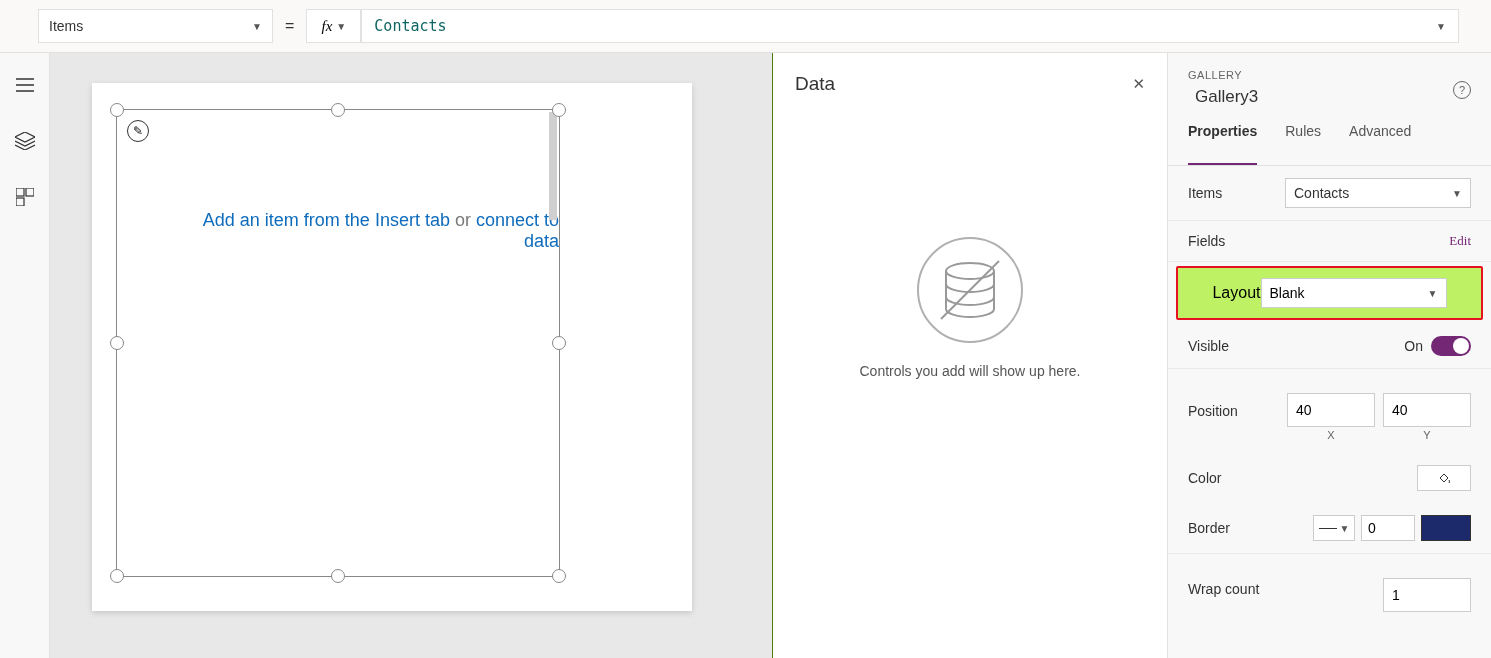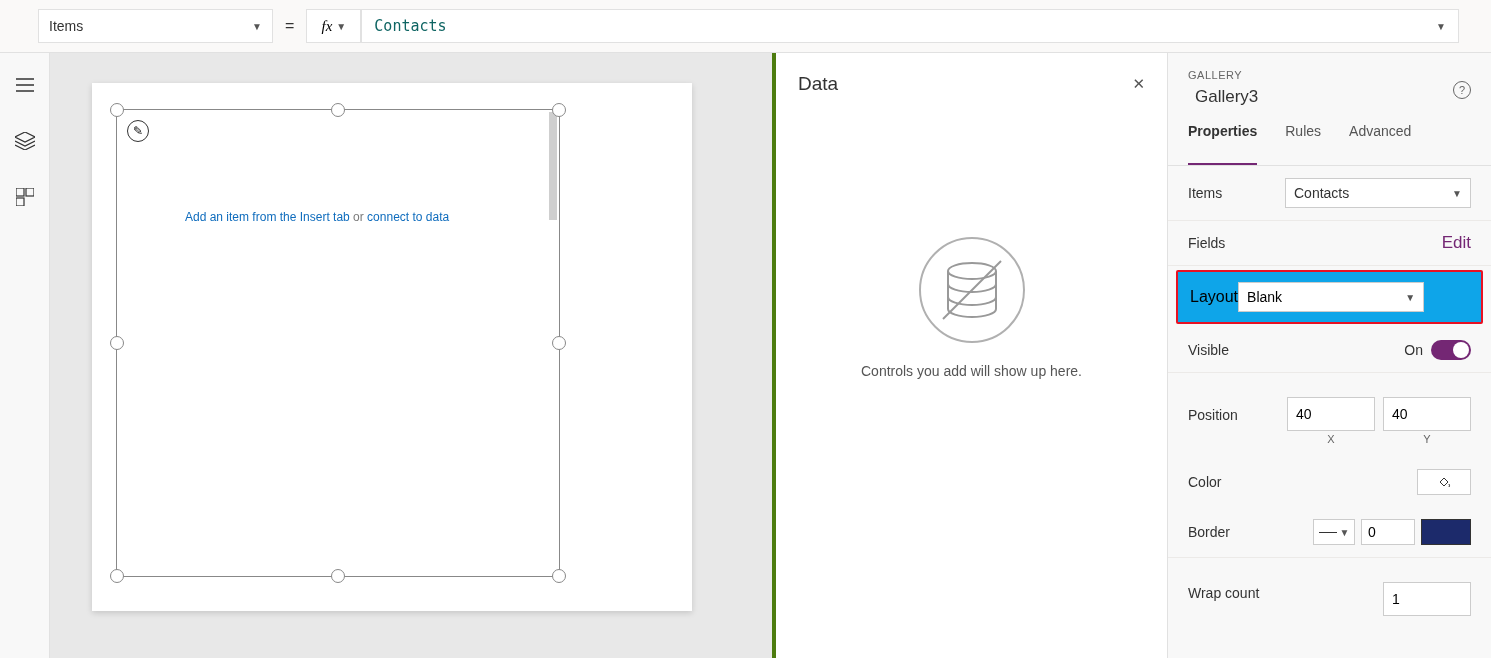--- a/index.html
+++ b/index.html
@@ -22,46 +22,46 @@
 
   
   .canvas-wrap { flex:1; position: relative; background: #e8e8e8; padding:30px 42px; }
   .canvas { width: 600px; height: 528px; background: #fff; box-shadow: 0 2px 6px rgba(0,0,0,.15); position: relative; }
   .gallery-sel { position: absolute; left: 24px; top: 26px; width: 444px; height: 468px; border: 1px solid #888; background: #fff; }
   .sel-handle { position: absolute; width: 14px; height: 14px; background: #fff; border: 1px solid #888; border-radius: 50%; }
   .h-tl { top:-7px; left:-7px; } .h-tc { top:-7px; left:50%; margin-left:-7px; } .h-tr { top:-7px; right:-7px; }
   .h-ml { top:50%; left:-7px; margin-top:-7px; } .h-mr { top:50%; right:-7px; margin-top:-7px; }
   .h-bl { bottom:-7px; left:-7px; } .h-bc { bottom:-7px; left:50%; margin-left:-7px; } .h-br { bottom:-7px; right:-7px; }
   .pencil { position:absolute; top:10px; left:10px; width:22px; height:22px; border:1px solid #333; border-radius:50%; display:flex; align-items:center; justify-content:center; font-size:12px; }
-  .canvas-hint { position:absolute; top:100px; left:68px; font-size:12px; color:#0f6cbd; }
+  .canvas-hint { position:absolute; top:100px; left:68px; font-size:18px; color:#0f6cbd;text-align:right; }
   .canvas-hint .gray { color:#7a7a7a; }
   .scrollbar-hint { position:absolute; right:2px; top:2px; width:8px; height:108px; background:#cfcfcf; }
 
   
-  .data-pane { position:absolute; top:0; right:0; width:395px; height:100%; background:#fff; border-left:4px solid #4d7c0f; }
+  .data-pane { position:absolute; top:0; right:0; width:395px; height:100%; background:#fff; border-left:1px solid #4d7c0f; }
   .data-header { display:flex; justify-content:space-between; align-items:center; padding:20px 22px 10px; }
   .data-header h2 { font-size:19px; font-weight:400; color:#333; }
   .close-x { font-size:15px; color:#555; }
   .data-empty { margin-top:130px; display:flex; flex-direction:column; align-items:center; gap:18px; }
   .data-empty-text { font-size:14px; color:#555; }
 
   
   .props-pane { width:324px; background:#f8f8f8; border-left:1px solid #e1e1e1; display:flex; flex-direction:column; }
   .props-head { padding:16px 20px 6px; position:relative; }
   .props-type { font-size:11px; letter-spacing:.5px; color:#666; }
   .props-name { font-size:17px; color:#333; margin-top:6px;margin-left:7px; }
   .help-icon { position:absolute; right:20px; top:28px; width:18px; height:18px; border:1px solid #666; border-radius:50%; display:flex; align-items:center; justify-content:center; font-size:11px; color:#666; }
   .tabs { display:flex; gap:28px; padding:10px 20px 0; border-bottom:1px solid #e1e1e1; }
   .tab { font-size:14px; color:#555; padding-bottom:24px; }
   .tab.active { color:#333; font-weight:600; border-bottom:2px solid #742774; }
   .prop-row { display:flex; justify-content:space-between; align-items:center; padding:12px 20px; border-bottom:1px solid #eceae8; font-size:14px; color:#333; }
   .prop-row.no-border { border-bottom:none; }
   .dropdown-ctl { width:186px; height:30px; background:#fff; border:1px solid #ccc; display:flex; align-items:center; justify-content:space-between; padding:0 8px; font-size:14px; }
-  .link-text { color:#742774; font-size:17px; }
-  .highlight-row { border:2px solid #e81123; border-radius:2px; margin:4px 8px; padding:10px 12px; display:flex; justify-content:flex-start; align-items:center; background:#0ea5e9; }
+  .link-text { color:#742774; font-size:13px;font-family:Liberation Serif, serif; }
+  .highlight-row { border:2px solid #e81123; border-radius:2px; margin:4px 8px; padding:10px 12px; display:flex; justify-content:center; align-items:center; background:#bef264; }
   .toggle-wrap { display:flex; align-items:center; gap:8px; }
   .toggle { width:40px; height:20px; background:#742774; border-radius:10px; position:relative; }
   .toggle::after { content:""; position:absolute; right:2px; top:2px; width:16px; height:16px; background:#fff; border-radius:50%; }
   .num-pair { display:flex; gap:8px; }
   .num-group { display:flex; flex-direction:column; align-items:center; }
   .num-input { width:88px; height:30px; border:1px solid #ccc; background:#fff; padding:16px 8px; font-size:14px;margin-top:12px; }
   .num-label { font-size:11px; color:#666; margin-top:2px; }
   .color-swatch { width:54px; height:26px; border:1px solid #ccc; background:#fff; display:flex; align-items:center; justify-content:center; }
   .border-swatch { width:50px; height:26px; border:1px solid #333; background:#1c2a6b; }
   .border-set { display:flex; gap:6px; align-items:center; }

